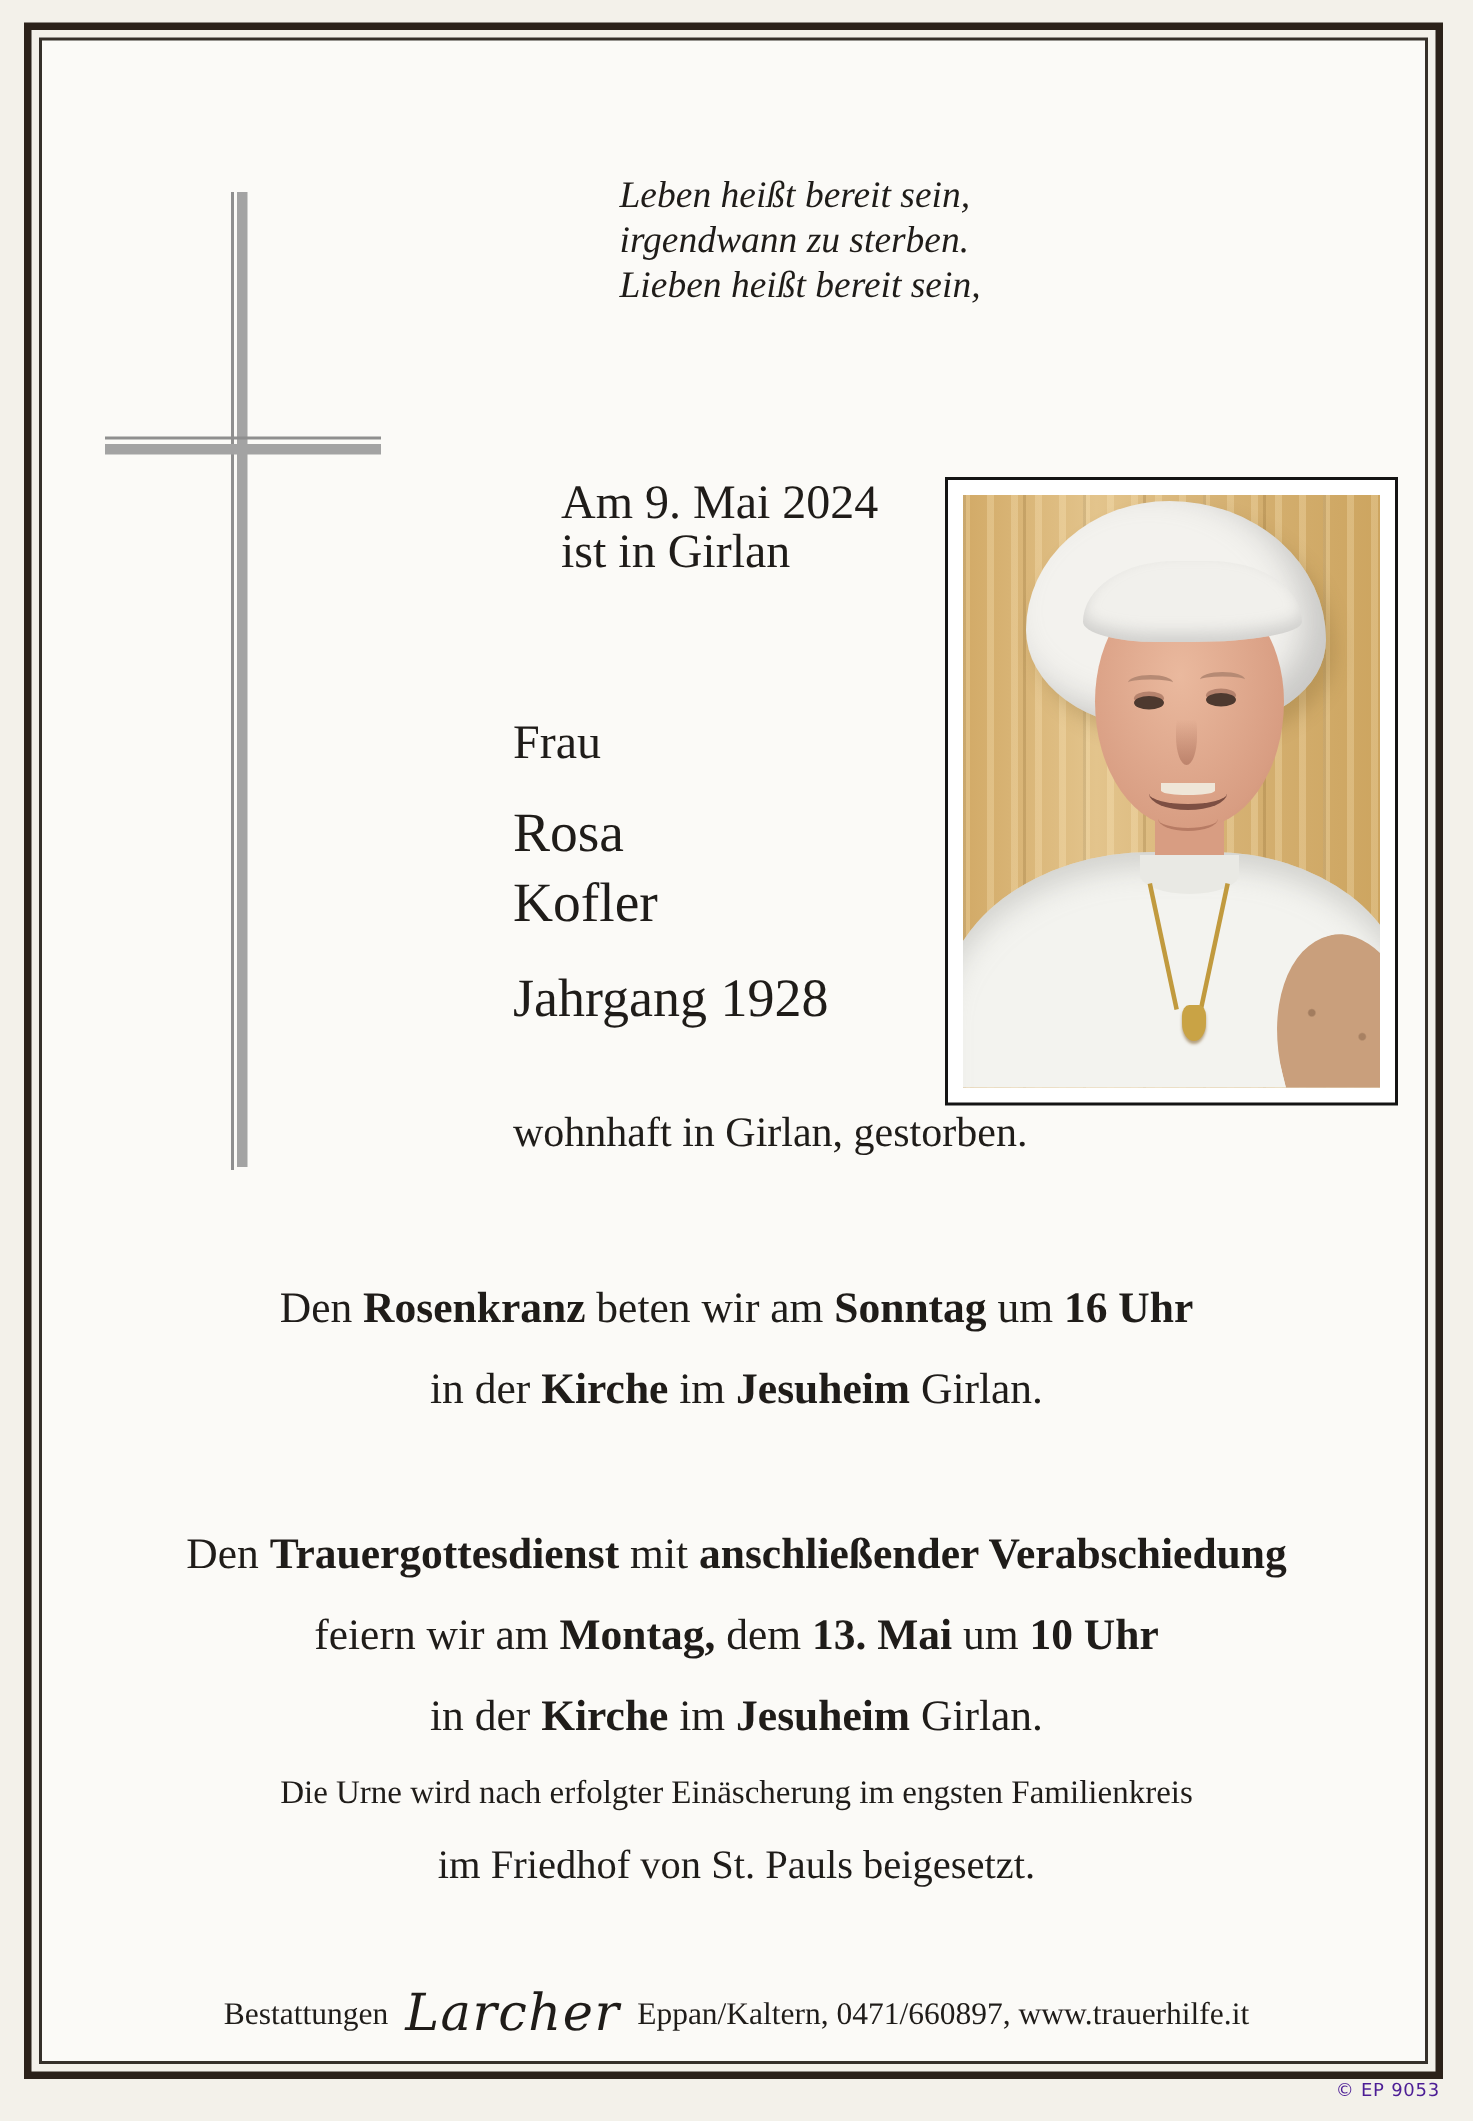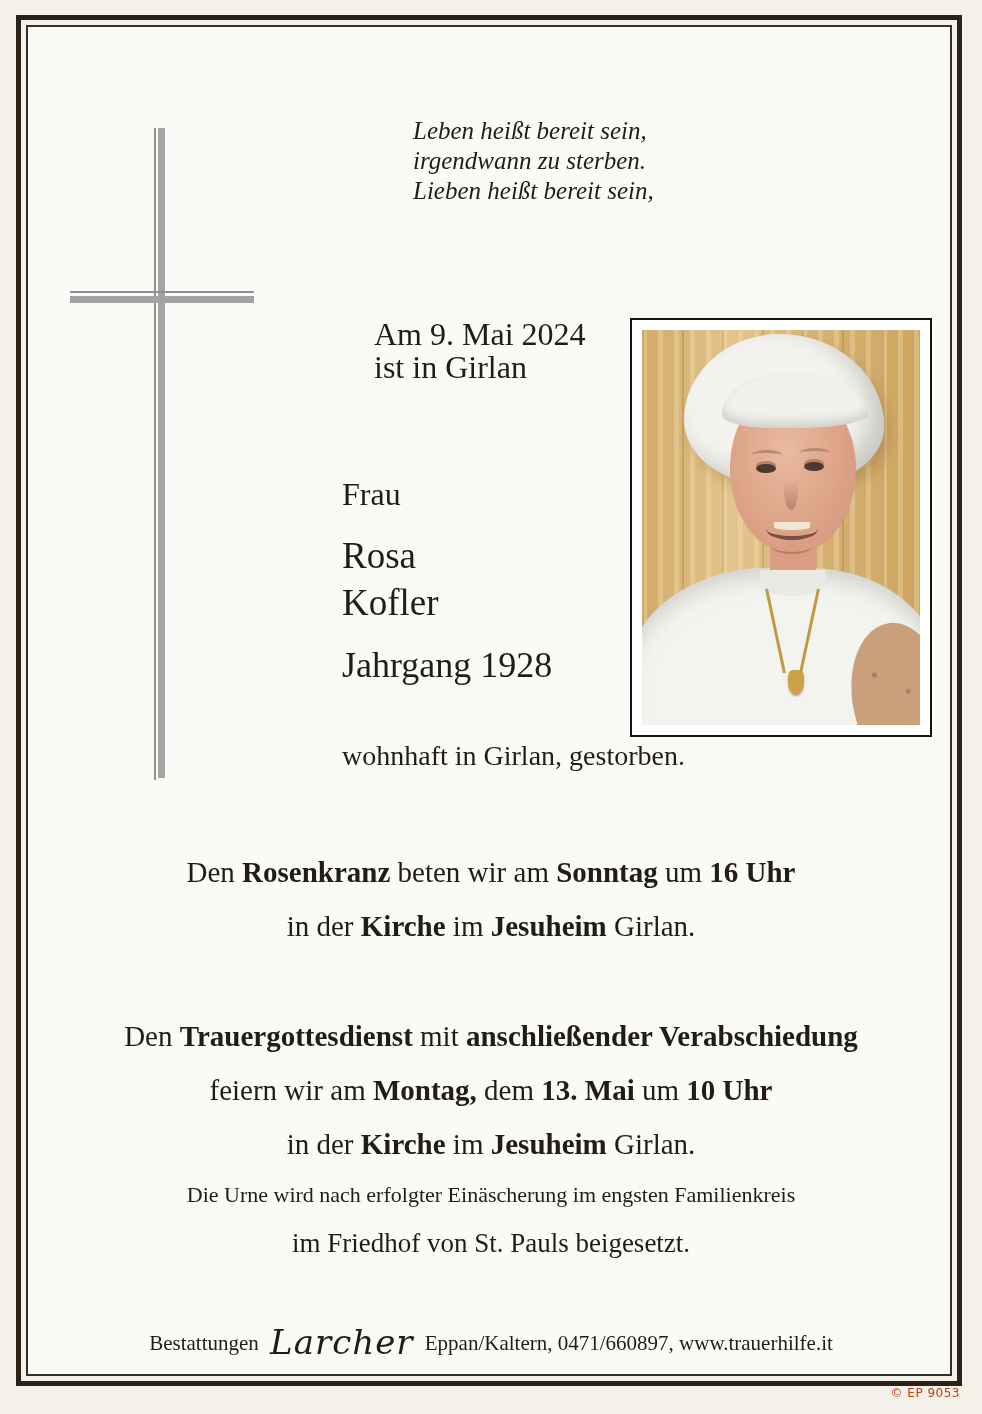--- a/index.html
+++ b/index.html
@@ -58,21 +58,21 @@
     text-align:center;font-size:21px;white-space:nowrap;
   }
   .footer-brand{
     font-family:"DejaVu Serif", serif;
     font-style:italic;font-size:34px;letter-spacing:1px;
     vertical-align:-4px;padding:0 6px;
   }
   .copyright{
     position:absolute;right:22px;top:1386px;
     font-family:"DejaVu Sans", sans-serif;
-    font-size:12px;color:#c2410c;letter-spacing:0.5px;
+    font-size:12px;color:#4c1d95;letter-spacing:0.5px;
   }
   
   .photo-frame{
     position:absolute;left:630px;top:318px;width:302px;height:419px;
     border:2px solid #141414;background:#ffffff;box-sizing:border-box;
     padding:10px;
   }
   .photo-img{
     position:relative;width:100%;height:100%;overflow:hidden;
     background-color:#d9b77d;

